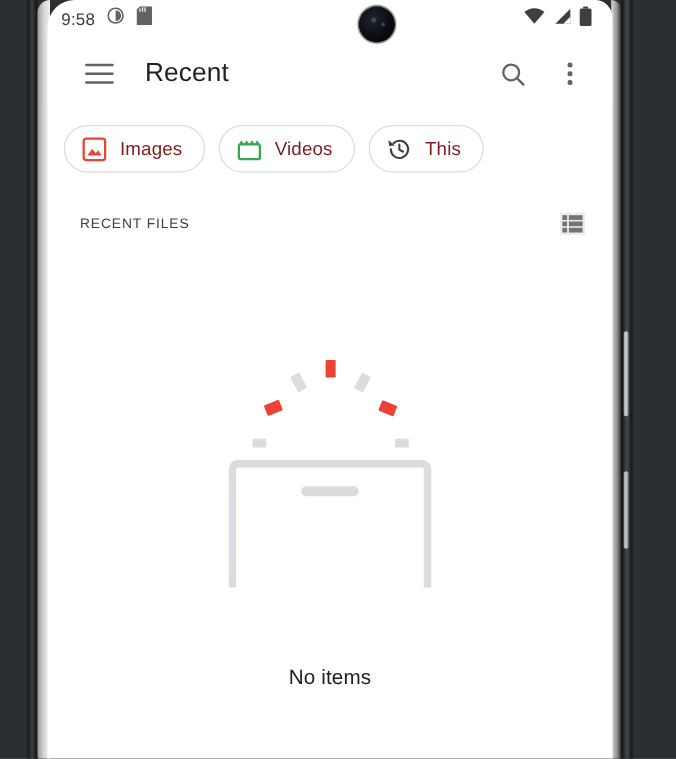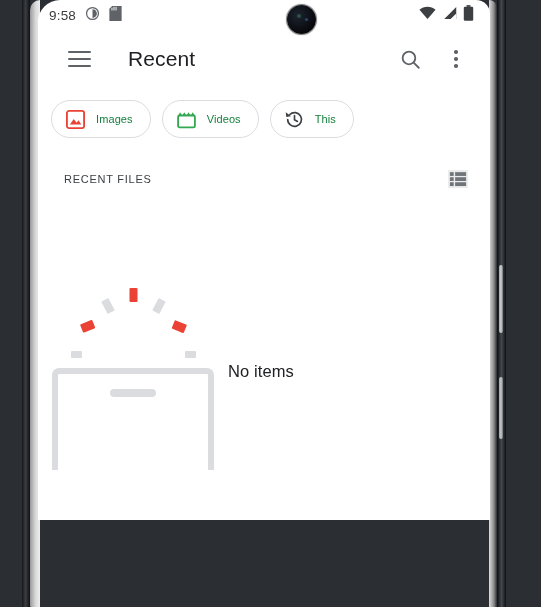--- a/index.html
+++ b/index.html
@@ -38,21 +38,21 @@
     border-radius:2px;
   }
   #power-button{
     position:absolute; left:499px; top:377px; width:4px; height:62px;
     background:linear-gradient(to right,#9fa0a2,#c9cacc,#6d6f73);
     border-radius:2px;
   }
 
   
   #screen{
-    position:absolute; left:38px; top:0; width:452px; height:520px;
+    position:absolute; left:38px; top:0; width:452px; height:607px;
     background:#ffffff; overflow:hidden;
     border-top-left-radius:22px; border-top-right-radius:14px;
   }
   #camera-notch{
     position:absolute; left:249px; top:5px; width:29px; height:29px;
     border-radius:50%;
     background:radial-gradient(circle at 38% 36%, #1d2430 0%, #0b0d12 55%, #000 100%);
     box-shadow:0 0 1px 1px rgba(0,0,0,.55);
     z-index:30;
   }
@@ -87,21 +87,21 @@
     position:absolute; left:0; top:33px; width:452px; height:52px;
     display:flex; align-items:center; background:#fff;
   }
   #menu-button{
     width:40px; height:40px; margin-left:21px;
     display:flex; flex-direction:column; justify-content:center;
     align-items:center; gap:5px; cursor:pointer;
   }
   #menu-button span{ display:block; width:23px; height:2px; background:#5f6368; border-radius:1px; }
   #page-title{
-    margin-left:29px; font-size:21px; color:#202124; font-weight:400;
+    margin-left:17px; font-size:21px; color:#202124; font-weight:400;
     letter-spacing:.1px;
   }
   #app-bar-actions{
     margin-left:auto; display:flex; align-items:center; gap:6px; margin-right:14px;
   }
   .bar-icon-btn{
     width:40px; height:40px; display:flex; align-items:center; justify-content:center;
     cursor:pointer; border-radius:50%;
   }
   #overflow-button{ flex-direction:column; gap:3.5px; }
@@ -111,41 +111,41 @@
   #chips-row{
     position:absolute; left:0; top:99px; width:452px; height:40px;
     display:flex; align-items:center; gap:11px;
     padding-left:13px; overflow:hidden; white-space:nowrap;
   }
   .chip{
     height:38px; display:inline-flex; align-items:center; gap:10px;
     padding:0 17px 0 13px; border:1px solid #dadce0; border-radius:19px;
     background:#fff; cursor:pointer; flex:0 0 auto;
   }
-  .chip-label{ font-size:11px; color:#15803d; letter-spacing:.1px; }
+  .chip-label{ font-size:15px; color:#7f1d1d; letter-spacing:.1px; }
   .chip-icon{ width:21px; height:21px; display:block; flex:0 0 auto; }
 
   
   #section-header{
     position:absolute; left:0; top:160px; width:452px; height:38px;
     display:flex; align-items:center;
   }
   #section-title{
     margin-left:26px; font-size:11px; color:#3c4043;
     letter-spacing:.75px; font-weight:400;
   }
   #view-toggle-button{
     margin-left:auto; margin-right:17px; width:30px; height:30px;
     display:flex; align-items:center; justify-content:center; cursor:pointer;
   }
 
   
   #empty-state{
     position:absolute; left:0; top:255px; width:452px;
-    display:flex; flex-direction:row; align-items:center;
+    display:flex; flex-direction:column; align-items:center;gap:45px;
   }
   #empty-illustration{ position:relative; width:190px; height:215px; }
   #empty-text{
     margin-top:18px; font-size:16.5px; color:#202124; letter-spacing:.1px;
   }
 </style>
 </head>
 <body>
 
 <div id="device-backdrop"></div>

